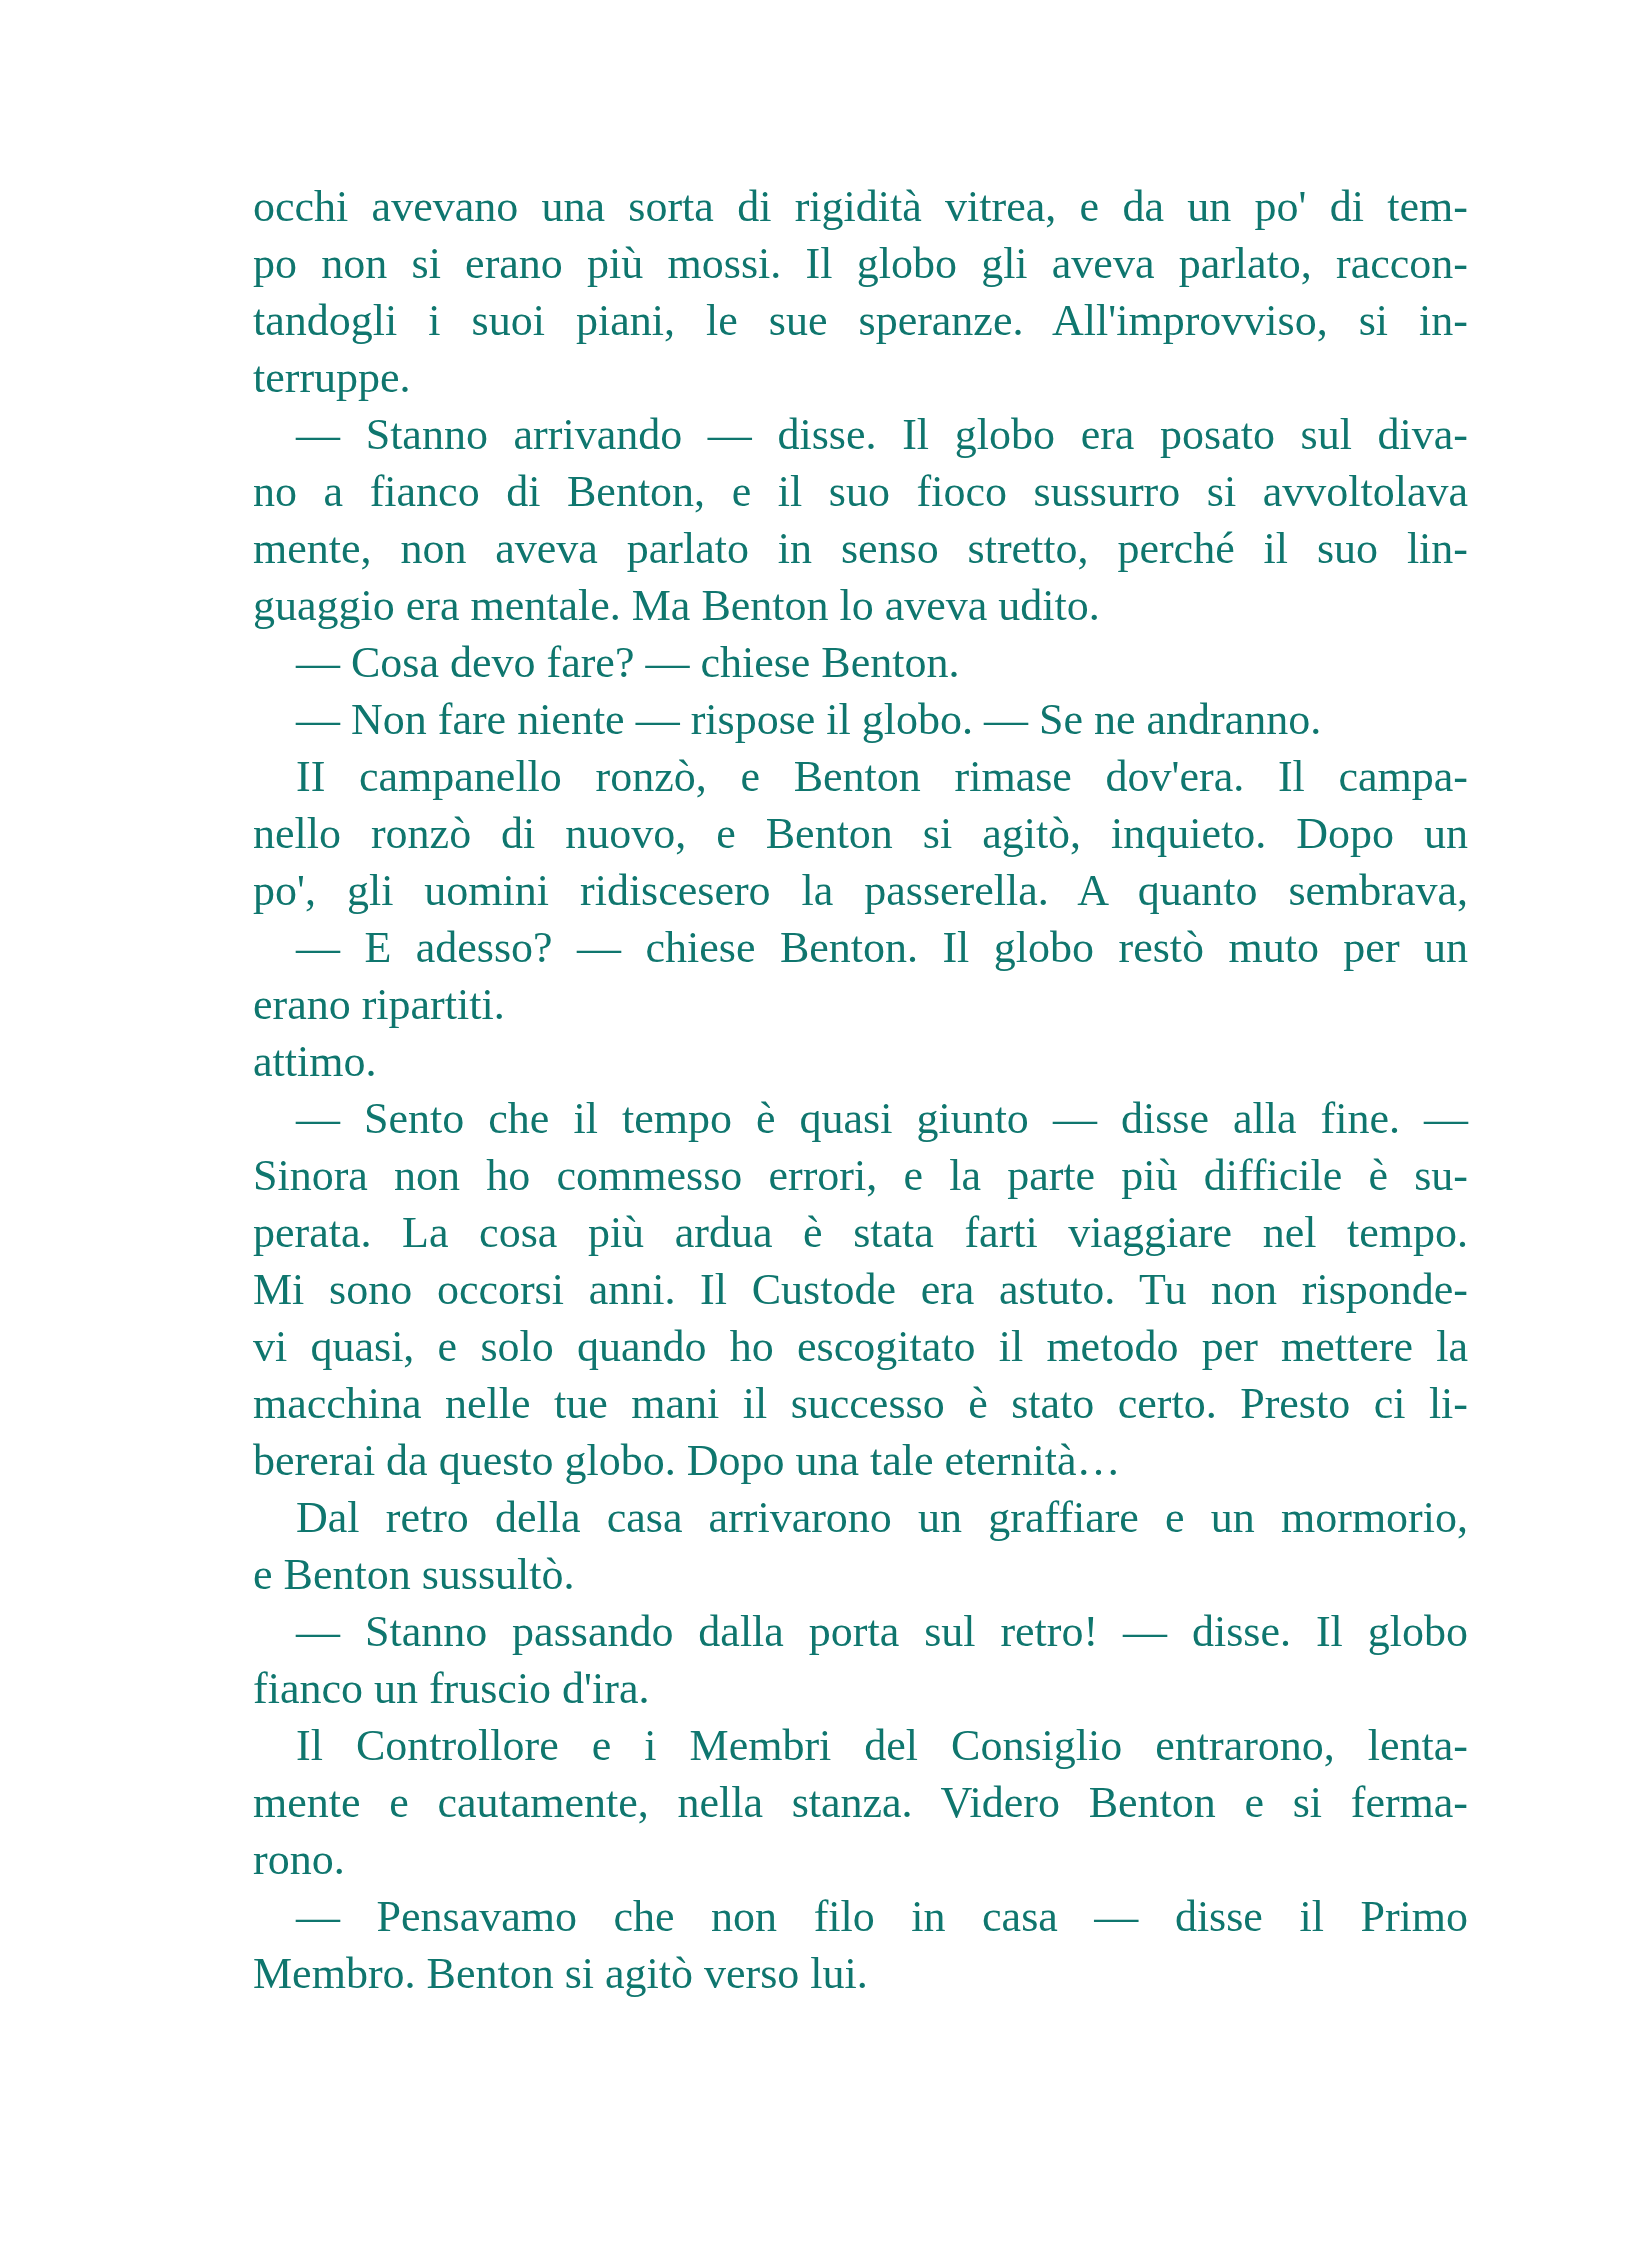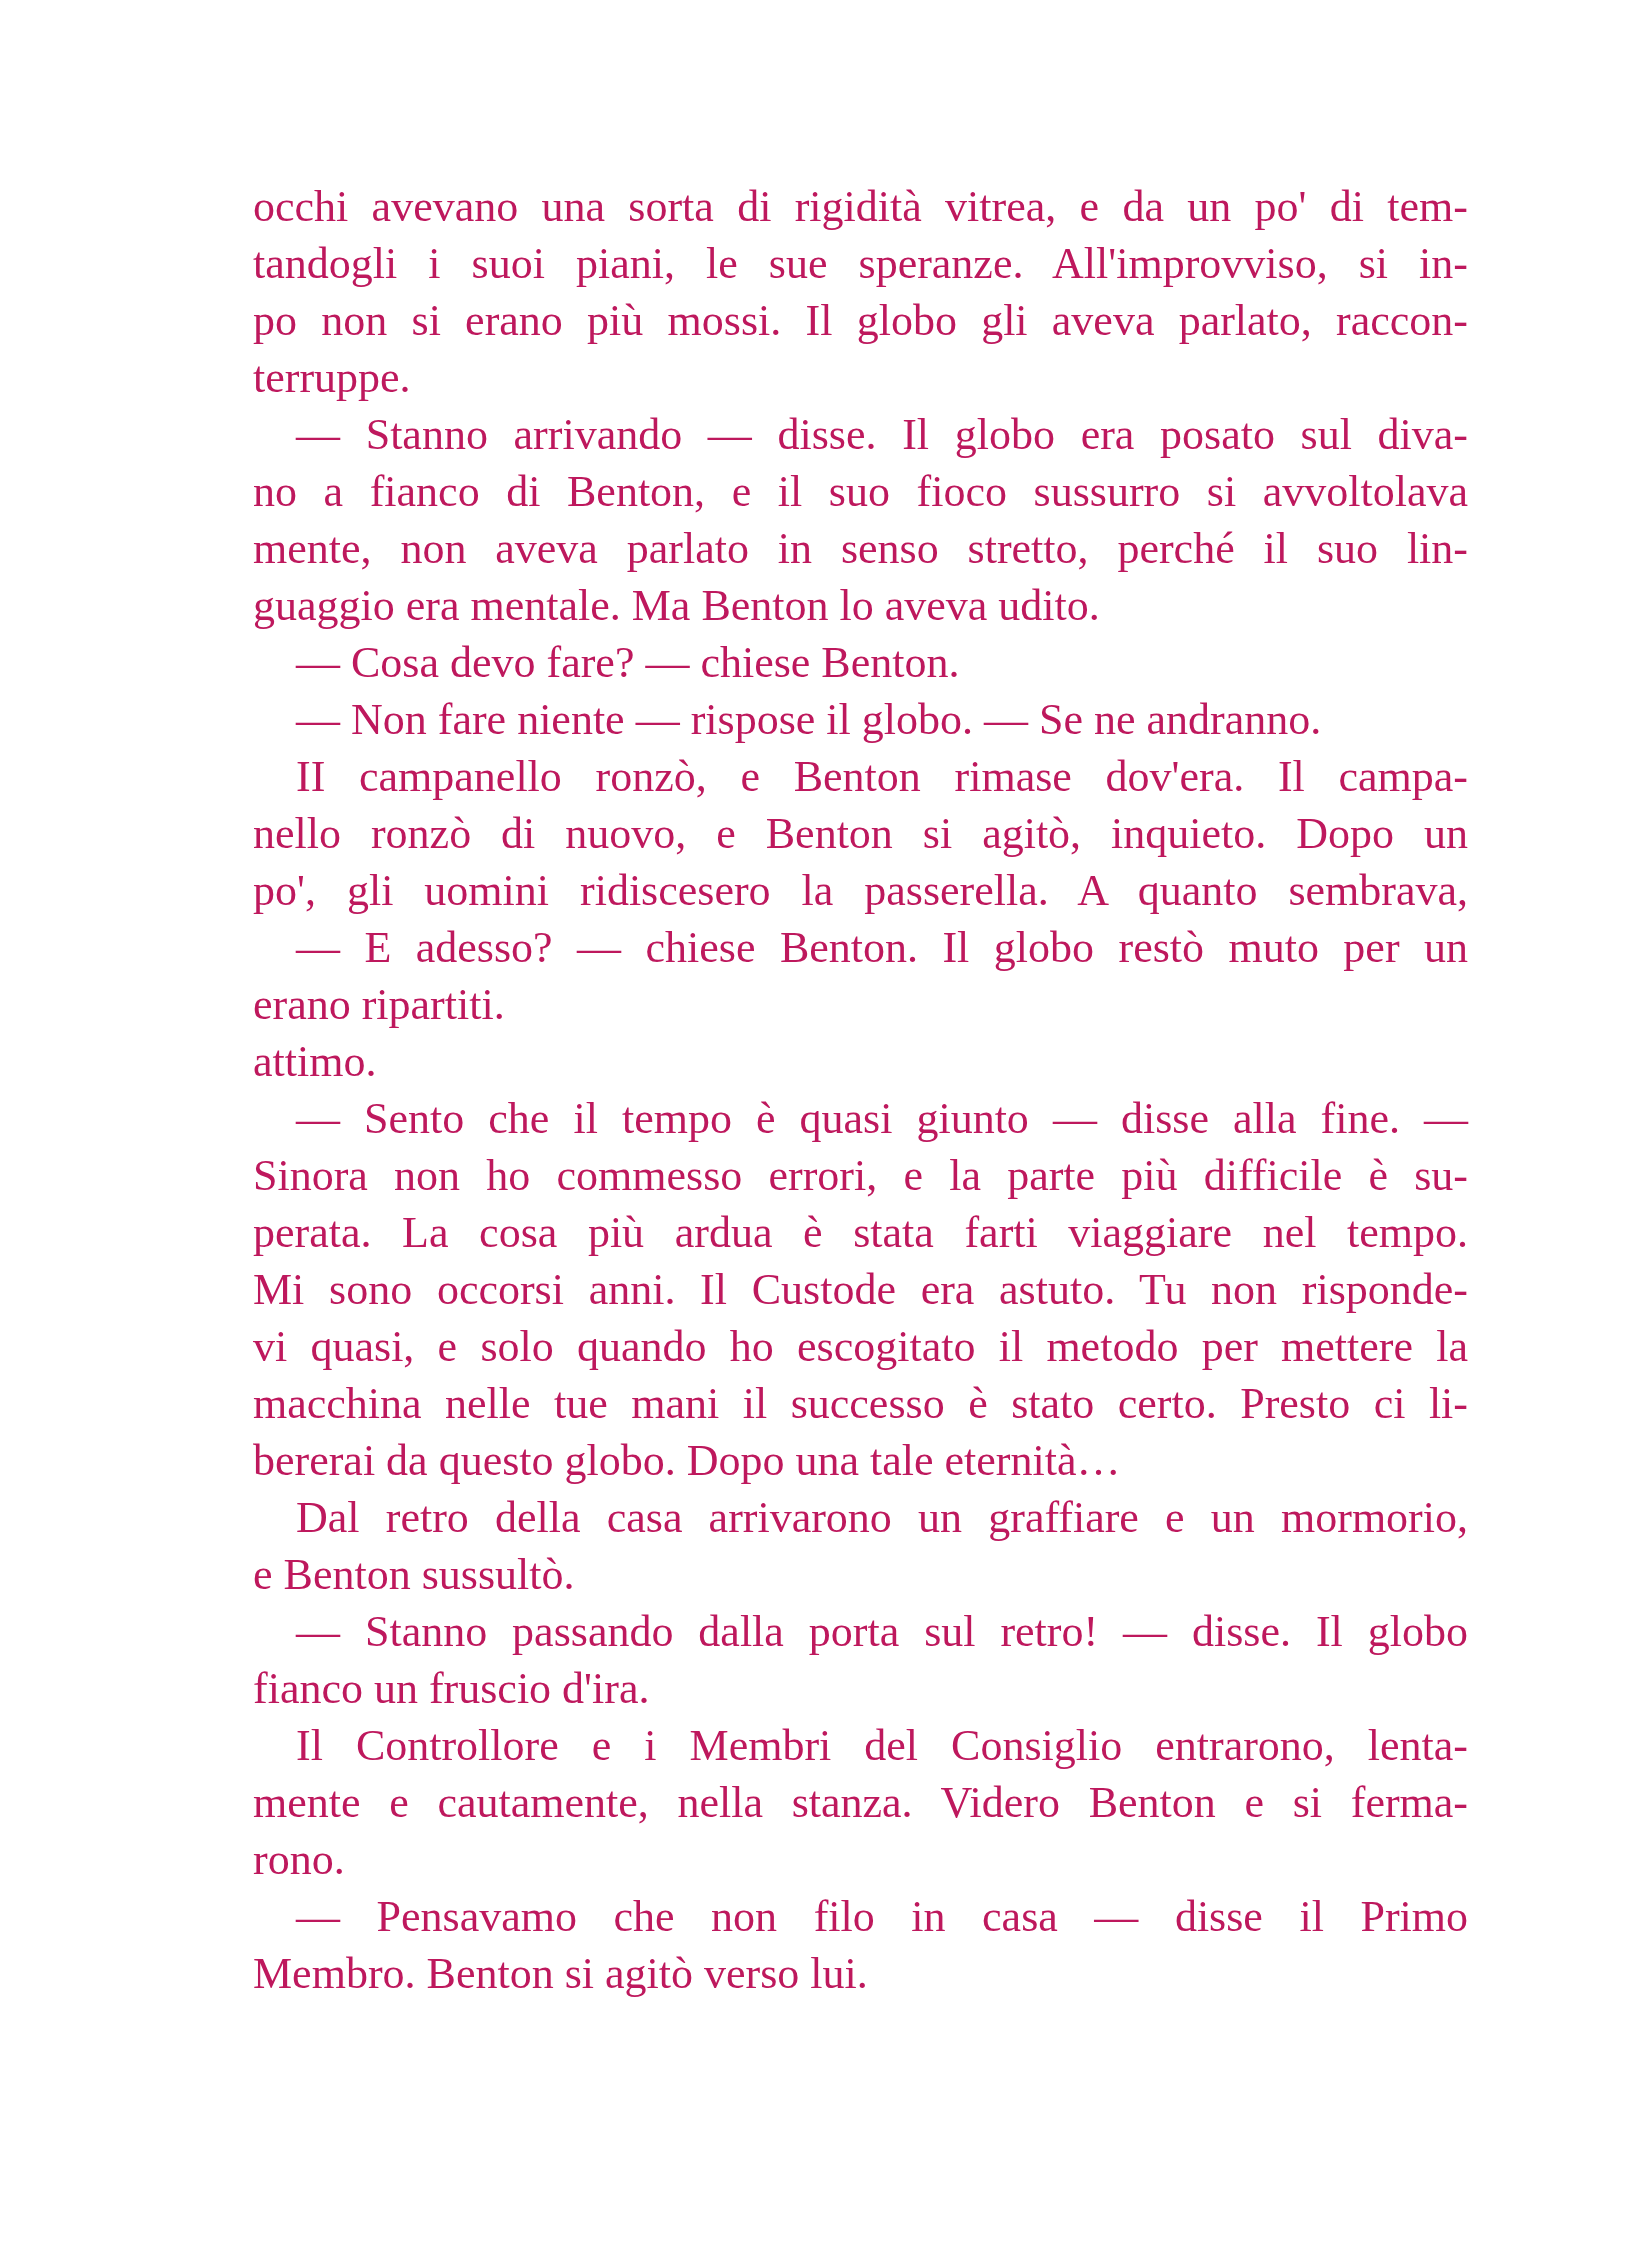--- a/index.html
+++ b/index.html
@@ -5,40 +5,40 @@
     html, body { margin: 0; padding: 0; background: #ffffff; }
     body { width: 1650px; height: 2250px; position: relative; overflow: hidden; }
     .page {
       position: absolute;
       left: 253px;
       top: 178px;
       width: 1215px;
       font-family: "Liberation Serif", serif;
       font-size: 44px;
       line-height: 57px;
-      color: #be185d;
+      color: #0f766e;
     }
     .line {
       display: block;
       white-space: nowrap;
       height: 57px;
     }
     .line.justify {
       text-align: justify;
       text-align-last: justify;
     }
     .line.indent { padding-left: 43px; }
   </style>
 </head>
 <body>
 
 <div class="page" id="page">
     <span class="line justify">occhi avevano una sorta di rigidità vitrea, e da un po' di tem-</span>
+    <span class="line justify">po non si erano più mossi. Il globo gli aveva parlato, raccon-</span>
     <span class="line justify">tandogli i suoi piani, le sue speranze. All'improvviso, si in-</span>
-    <span class="line justify">po non si erano più mossi. Il globo gli aveva parlato, raccon-</span>
     <span class="line">terruppe.</span>
     <span class="line justify indent">— Stanno arrivando — disse. Il globo era posato sul diva-</span>
     <span class="line justify">no a fianco di Benton, e il suo fioco sussurro si avvoltolava</span>
     <span class="line justify">mente, non aveva parlato in senso stretto, perché il suo lin-</span>
     <span class="line">guaggio era mentale. Ma Benton lo aveva udito.</span>
     <span class="line indent">— Cosa devo fare? — chiese Benton.</span>
     <span class="line indent">— Non fare niente — rispose il globo. — Se ne andranno.</span>
     <span class="line justify indent">II campanello ronzò, e Benton rimase dov'era. Il campa-</span>
     <span class="line justify">nello ronzò di nuovo, e Benton si agitò, inquieto. Dopo un</span>
     <span class="line justify">po', gli uomini ridiscesero la passerella. A quanto sembrava,</span>

